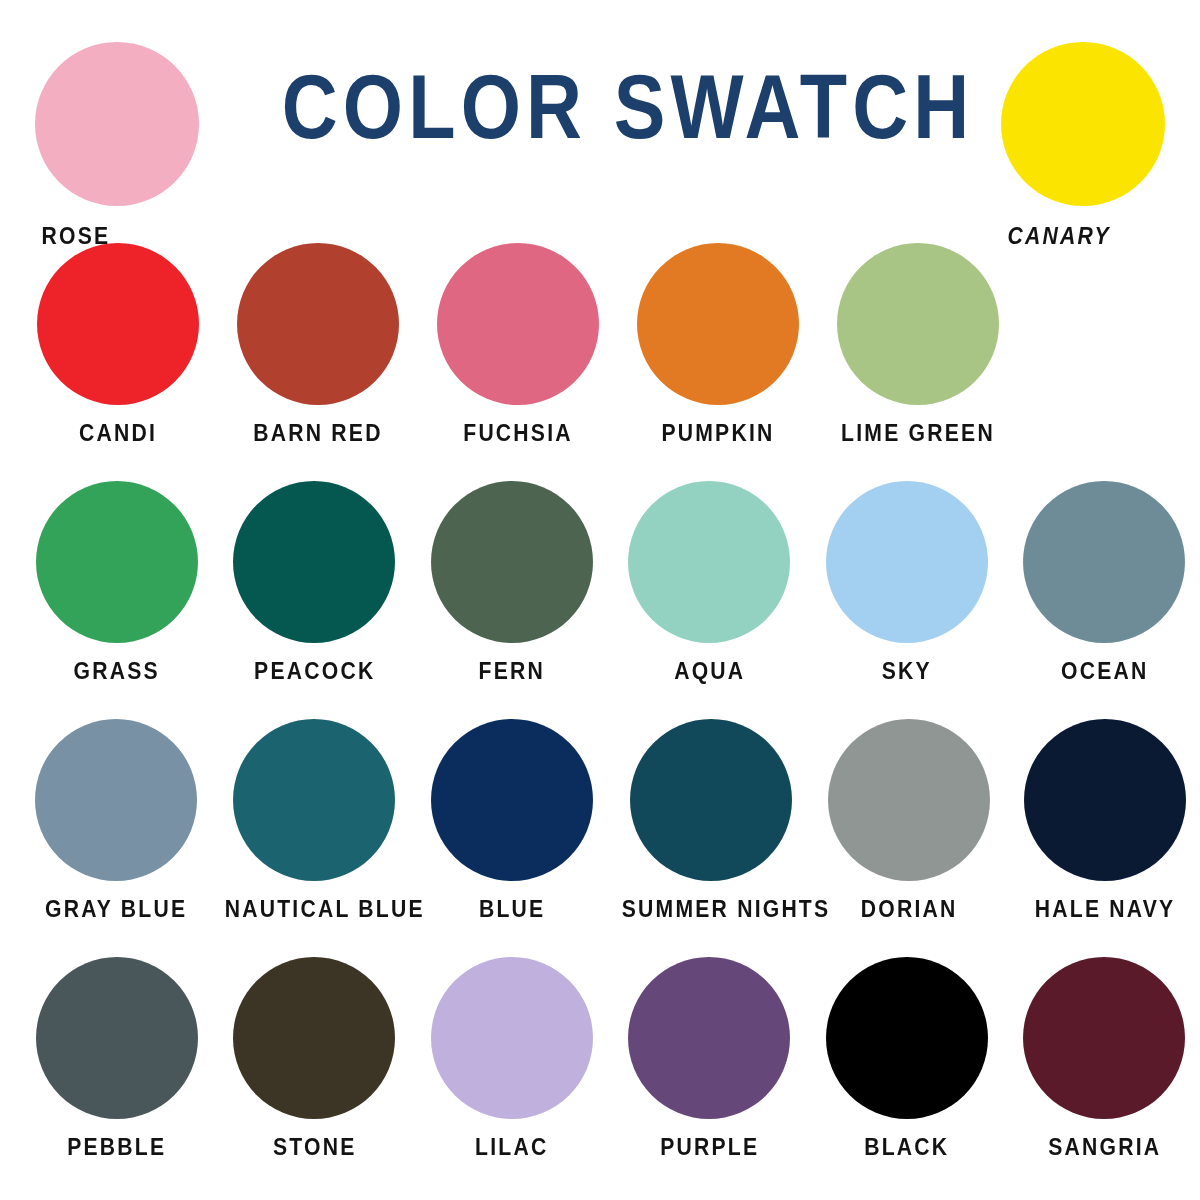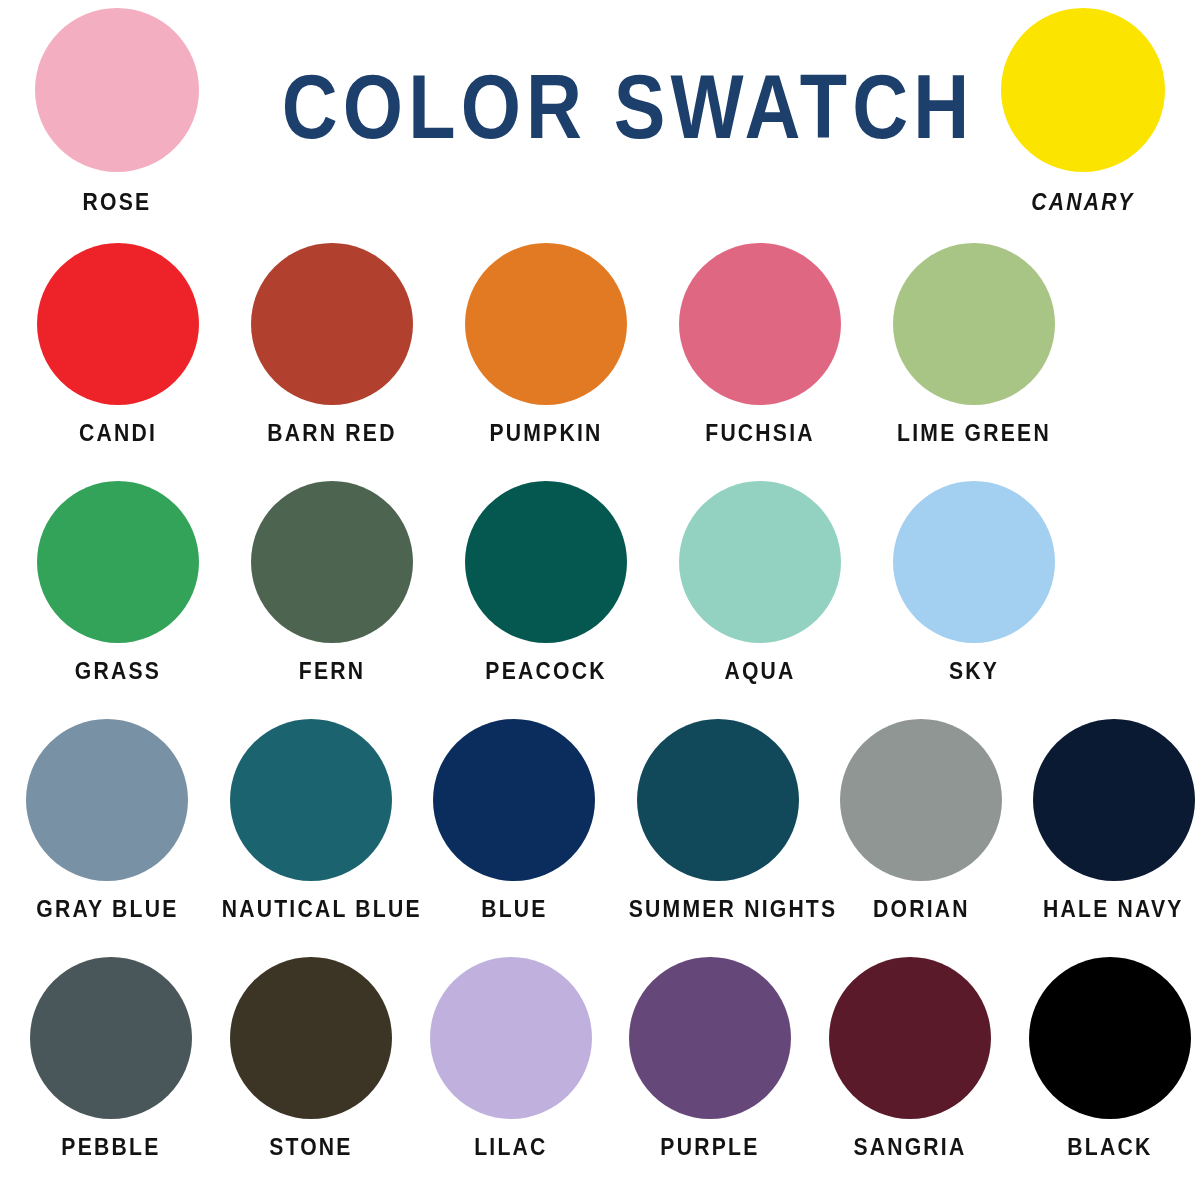--- a/index.html
+++ b/index.html
@@ -25,23 +25,23 @@
   
   .header-row {
     position: absolute;
     left: 0;
     top: 0;
     width: 1200px;
     height: 240px;
   }
   .header-swatch {
     position: absolute;
-    top: 8px;
+    top: 42px;
     width: 164px;
-    text-align: center;
+    text-align: left;
   }
   .header-swatch.left  { left: 35px; }
   .header-swatch.right { left: 1001px; font-style: italic; }
 
   .header-title {
     position: absolute;
     left: 230px;
     top: 62px;
     width: 740px;
     text-align: center;
@@ -65,21 +65,21 @@
   }
   .swatch-row {
     display: flex;
     width: 1200px;
     height: 238px;
     justify-content: flex-start;
     align-items: flex-start;
   }
   .swatch-cell {
     width: 194px;
-    margin-left: 20px;
+    margin-left: 6px;
     margin-right: 0;
     text-align: center;
     position: relative;
   }
   .swatch-cell:first-child { margin-left: 21px; }
 
   .circle {
     width: 162px;
     height: 162px;
     border-radius: 50%;
@@ -127,53 +127,57 @@
       <div class="swatch-row">
         <div class="swatch-cell">
           <span class="circle" style="background: rgb(238, 35, 41);"></span>
           <div class="label">CANDI</div>
         </div>
         <div class="swatch-cell">
           <span class="circle" style="background: rgb(177, 64, 47);"></span>
           <div class="label">BARN RED</div>
         </div>
         <div class="swatch-cell">
+          <span class="circle" style="background: rgb(224, 103, 129);"></span>
+          <div class="label">FUCHSIA</div>
+        </div>
+        <div class="swatch-cell">
           <span class="circle" style="background: rgb(226, 122, 36);"></span>
           <div class="label">PUMPKIN</div>
         </div>
         <div class="swatch-cell">
-          <span class="circle" style="background: rgb(224, 103, 129);"></span>
-          <div class="label">FUCHSIA</div>
-        </div>
-        <div class="swatch-cell">
           <span class="circle" style="background: rgb(169, 197, 133);"></span>
           <div class="label">LIME GREEN</div>
         </div>
       </div>
       <div class="swatch-row">
         <div class="swatch-cell">
           <span class="circle" style="background: rgb(52, 163, 90);"></span>
           <div class="label">GRASS</div>
         </div>
         <div class="swatch-cell">
+          <span class="circle" style="background: rgb(4, 88, 80);"></span>
+          <div class="label">PEACOCK</div>
+        </div>
+        <div class="swatch-cell">
           <span class="circle" style="background: rgb(76, 100, 80);"></span>
           <div class="label">FERN</div>
         </div>
         <div class="swatch-cell">
-          <span class="circle" style="background: rgb(4, 88, 80);"></span>
-          <div class="label">PEACOCK</div>
-        </div>
-        <div class="swatch-cell">
           <span class="circle" style="background: rgb(147, 210, 192);"></span>
           <div class="label">AQUA</div>
         </div>
         <div class="swatch-cell">
           <span class="circle" style="background: rgb(163, 207, 240);"></span>
           <div class="label">SKY</div>
         </div>
+        <div class="swatch-cell">
+          <span class="circle" style="background: rgb(109, 140, 151);"></span>
+          <div class="label">OCEAN</div>
+        </div>
       </div>
       <div class="swatch-row">
         <div class="swatch-cell">
           <span class="circle" style="background: rgb(120, 145, 165);"></span>
           <div class="label">GRAY BLUE</div>
         </div>
         <div class="swatch-cell">
           <span class="circle" style="background: rgb(28, 99, 112);"></span>
           <div class="label">NAUTICAL BLUE</div>
         </div>
@@ -205,23 +209,23 @@
         </div>
         <div class="swatch-cell">
           <span class="circle" style="background: rgb(191, 176, 222);"></span>
           <div class="label">LILAC</div>
         </div>
         <div class="swatch-cell">
           <span class="circle" style="background: rgb(102, 71, 122);"></span>
           <div class="label">PURPLE</div>
         </div>
         <div class="swatch-cell">
+          <span class="circle" style="background: rgb(0, 0, 0);"></span>
+          <div class="label">BLACK</div>
+        </div>
+        <div class="swatch-cell">
           <span class="circle" style="background: rgb(91, 26, 42);"></span>
           <div class="label">SANGRIA</div>
         </div>
-        <div class="swatch-cell">
-          <span class="circle" style="background: rgb(0, 0, 0);"></span>
-          <div class="label">BLACK</div>
-        </div>
       </div>
     </div>
 
 </div>
 
 </body></html>

